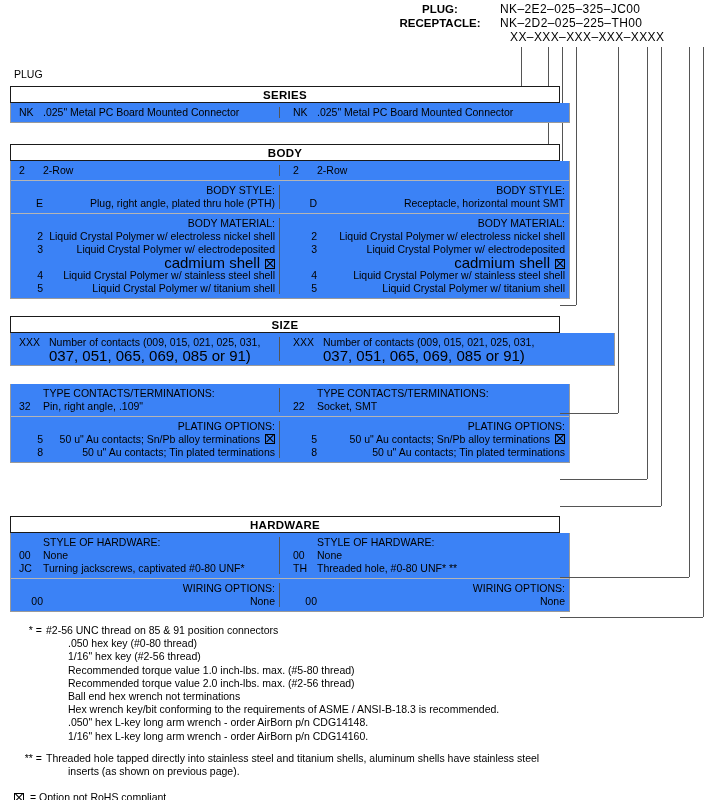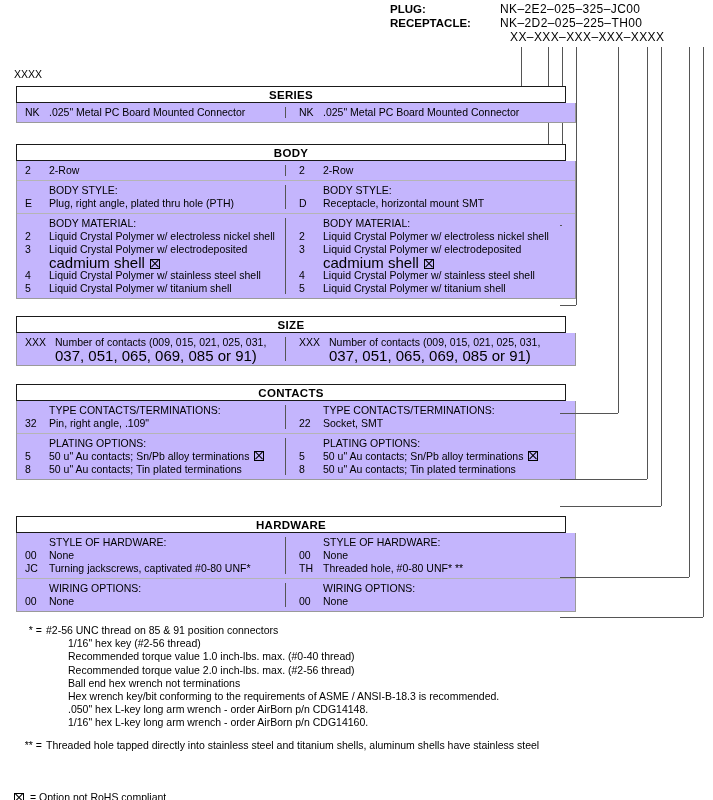--- a/index.html
+++ b/index.html
@@ -7,50 +7,50 @@
     width:713px;height:800px;position:relative;overflow:hidden;
     font-family:"Liberation Sans","DejaVu Sans",sans-serif;
     color:#000;
     -webkit-font-smoothing:antialiased;
   }
 
   
   #pn-block{position:absolute;left:390px;top:2px;width:320px;}
   .pn-row{display:flex;align-items:baseline;height:14px;line-height:14px;}
   .pn-label{
-    width:110px;text-align:left;font-size:11.5px;font-weight:bold;
+    width:110px;text-align:center;font-size:11.5px;font-weight:bold;
     letter-spacing:0px;padding-right:10px;box-sizing:border-box;
   }
   .pn-value{
     font-size:12px;letter-spacing:0.4px;white-space:pre;
   }
   .pn-mask{margin-left:120px;font-size:12px;letter-spacing:0.4px;
     height:14px;line-height:14px;white-space:pre;}
 
   
   .vline{position:absolute;width:1px;background:#555;}
   .hline{position:absolute;height:1px;background:#555;}
 
   
   .col-caption{position:absolute;font-size:10.5px;top:68px;}
 
   
-  .section{position:absolute;left:16px;}
+  .section{position:absolute;left:10px;}
   .sec-bar{
     border:1.6px solid #1a1a1a;background:#fff;height:17px;
     display:flex;align-items:center;justify-content:center;
     font-size:11.5px;font-weight:bold;letter-spacing:0.3px;
     box-sizing:border-box;
   }
   .sec-body{
     border:1px solid #9a9a9a;border-top:none;box-sizing:border-box;
-    position:relative;background:#c4b5fd;
+    position:relative;background:#3b82f6;
   }
   .grp{position:relative;box-sizing:border-box;}
-  .grp + .grp{border-top:1px solid #b5b5b5;}
+  .grp + .grp{border-top:1px solid #b5b5b5;text-align:right;}
   .cols{display:flex;width:100%;height:100%;}
   .cL{width:268px;box-sizing:border-box;padding:3px 4px 3px 8px;position:relative;}
   .cR{flex:1;box-sizing:border-box;padding:3px 4px 3px 14px;position:relative;}
   .cR::before{
     content:"";position:absolute;left:0px;top:4px;bottom:4px;width:1px;background:#555;
   }
   .ln{display:flex;font-size:10.5px;line-height:13px;white-space:nowrap;}
   .code{width:24px;flex:none;}
   .code.w3{width:30px;}
   .txt{flex:1;}
@@ -110,21 +110,21 @@
 
   <div class="vline" style="left:661px;top:47px;height:459px;"></div>
 
   <div class="vline" style="left:689px;top:47px;height:530px;"></div>
 
   <div class="vline" style="left:703px;top:47px;height:570px;"></div>
 
   <div class="hline" style="left:561px;top:177px;width:-0px;"></div>
 </div>
 
-<div class="col-caption" style="left:14px;">XXXX</div>
+<div class="col-caption" style="left:14px;">PLUG</div>
 <div class="col-caption" style="left:291px;margin-top:22px;">RECEPTACLE</div>
 
 <div id="sections-root">
     <div class="section" style="top: 86px; width: 550px;">
       <div class="sec-bar">SERIES</div>
       <div class="sec-body" style="width: 560px;">
         <div class="grp">
           <div class="cols">
             <div class="cL">
               <div class="ln">
@@ -220,21 +220,21 @@
                 <span class="code">5</span>
                 <span class="txt">Liquid Crystal Polymer w/ titanium shell</span>
               </div>
             </div>
           </div>
         </div>
       </div>
     </div>
     <div class="section" style="top: 316px; width: 550px;">
       <div class="sec-bar">SIZE</div>
-      <div class="sec-body" style="width: 560px;">
+      <div class="sec-body" style="width: 605px;">
         <div class="grp">
           <div class="cols">
             <div class="cL">
               <div class="ln">
                 <span class="code w3">XXX</span>
                 <span class="txt">Number of contacts (009, 015, 021, 025, 031,</span>
               </div>
               <div class="cont w3">037, 051, 065, 069, 085 or 91)</div>
             </div>
             <div class="cR">
@@ -242,21 +242,20 @@
                 <span class="code w3">XXX</span>
                 <span class="txt">Number of contacts (009, 015, 021, 025, 031,</span>
               </div>
               <div class="cont w3">037, 051, 065, 069, 085 or 91)</div>
             </div>
           </div>
         </div>
       </div>
     </div>
     <div class="section" style="top: 384px; width: 550px;">
-      <div class="sec-bar">CONTACTS</div>
       <div class="sec-body" style="width: 560px;">
         <div class="grp">
           <div class="cols">
             <div class="cL">
               <div class="hdr">TYPE CONTACTS/TERMINATIONS:</div>
               <div class="ln">
                 <span class="code">32</span>
                 <span class="txt">Pin, right angle, .109"</span>
               </div>
             </div>
@@ -348,25 +347,29 @@
     </div>
   </div>
 
 <div id="notes">
     <div class="note">
       <span class="mk">* =</span>
       <span class="bd">#2-56 UNC thread on 85 &amp; 91 position connectors</span>
     </div>
     <div class="note ind">
       <span class="mk"></span>
+      <span class="bd">.050 hex key (#0-80 thread)</span>
+    </div>
+    <div class="note ind">
+      <span class="mk"></span>
       <span class="bd">1/16" hex key (#2-56 thread)</span>
     </div>
     <div class="note ind">
       <span class="mk"></span>
-      <span class="bd">Recommended torque value 1.0 inch-lbs. max. (#0-40 thread)</span>
+      <span class="bd">Recommended torque value 1.0 inch-lbs. max. (#5-80 thread)</span>
     </div>
     <div class="note ind">
       <span class="mk"></span>
       <span class="bd">Recommended torque value 2.0 inch-lbs. max. (#2-56 thread)</span>
     </div>
     <div class="note ind">
       <span class="mk"></span>
       <span class="bd">Ball end hex wrench not terminations</span>
     </div>
     <div class="note ind">
@@ -377,20 +380,24 @@
       <span class="mk"></span>
       <span class="bd">.050" hex L-key long arm wrench - order AirBorn p/n CDG14148.</span>
     </div>
     <div class="note ind">
       <span class="mk"></span>
       <span class="bd">1/16" hex L-key long arm wrench - order AirBorn p/n CDG14160.</span>
     </div>
     <div class="note" style="margin-top: 9px;">
       <span class="mk">** =</span>
       <span class="bd">Threaded hole tapped directly into stainless steel and titanium shells, aluminum shells have stainless steel</span>
+    </div>
+    <div class="note ind">
+      <span class="mk"></span>
+      <span class="bd">inserts (as shown on previous page).</span>
     </div>
   </div>
 
 <div class="legend" style="position:absolute;left:14px;top:777px;">
   <span class="rohs" style="margin-left:0;margin-right:6px;margin-top:2px;"></span>
   <span>= Option not RoHS compliant</span>
 </div>
 
 <div class="hline" style="left: 560px; top: 132px;"></div>
 <div class="hline" style="left: 560px; top: 177px;"></div>

